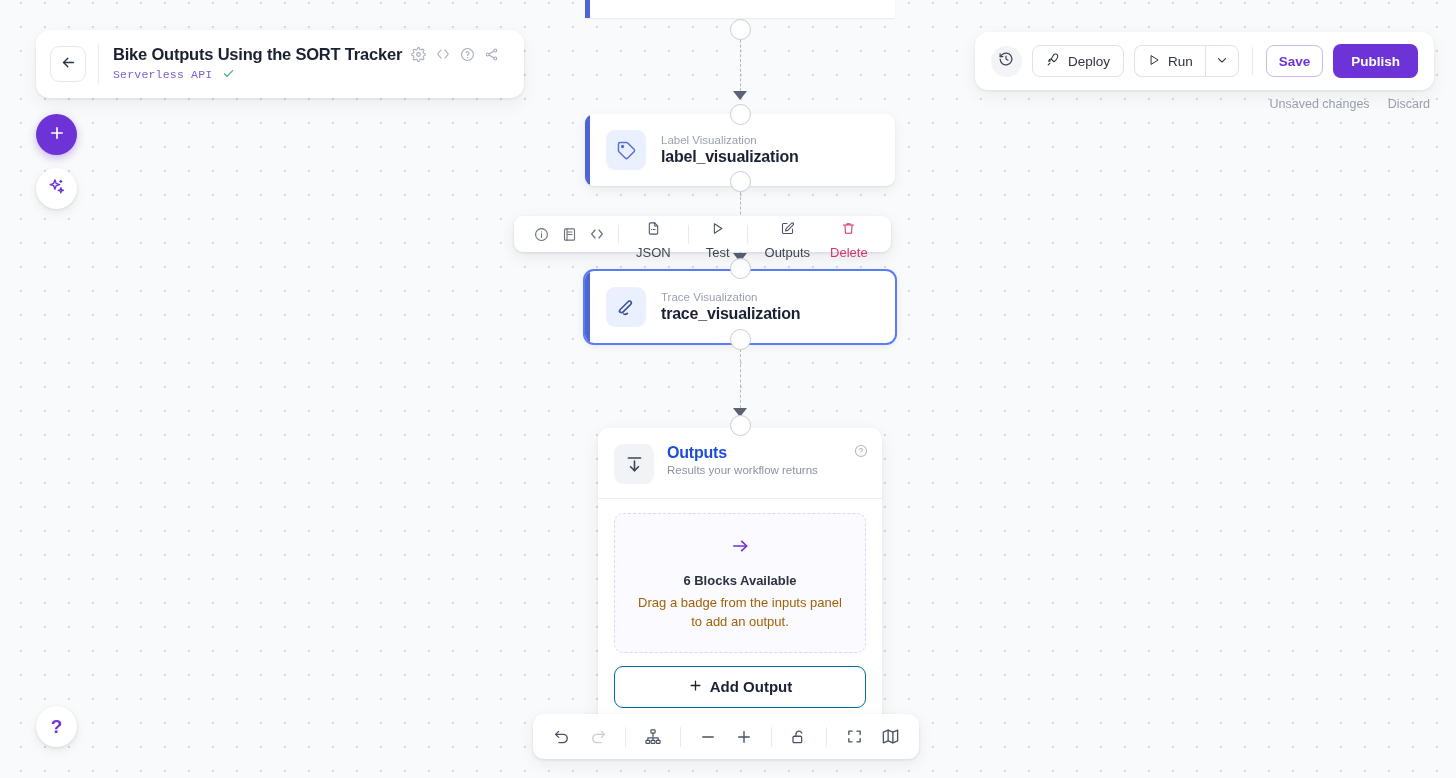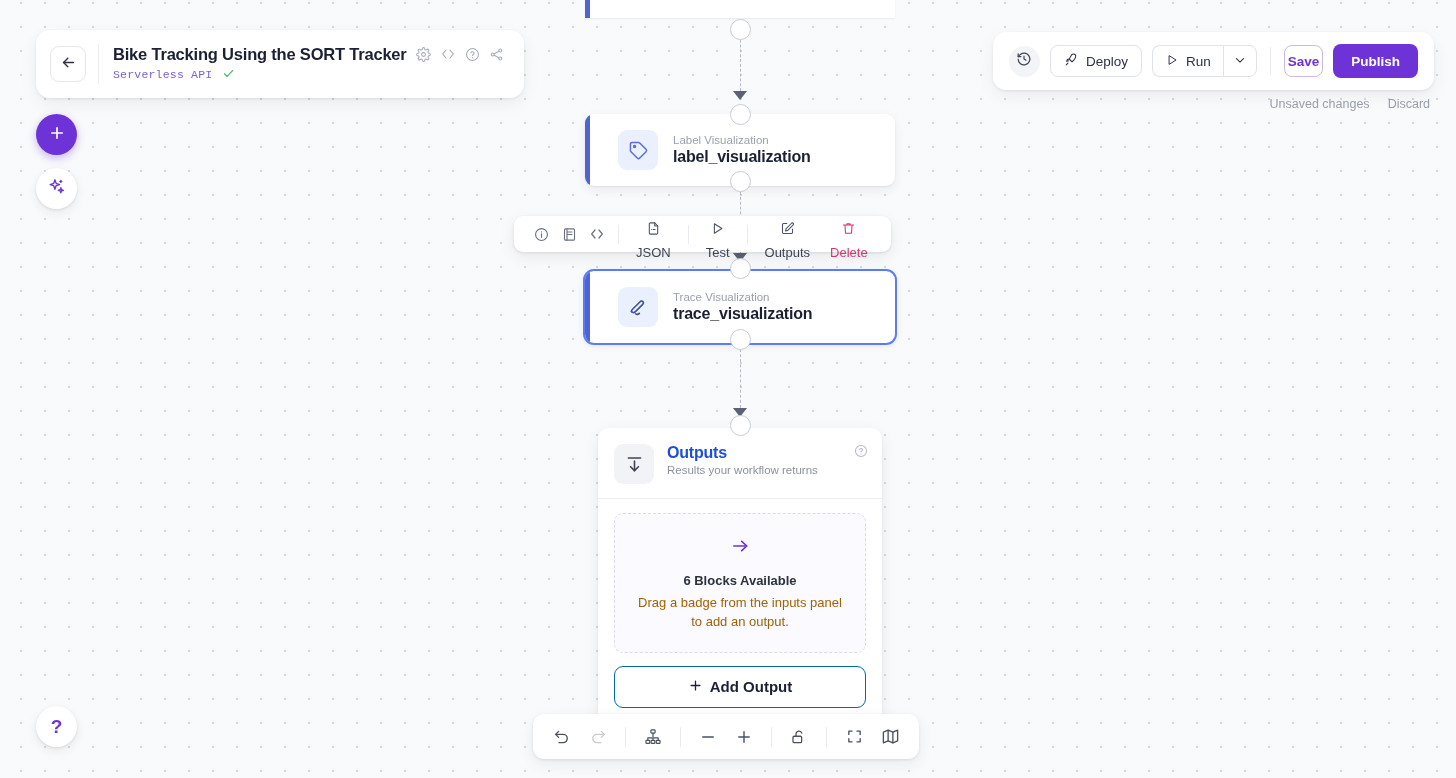--- a/index.html
+++ b/index.html
@@ -84,21 +84,21 @@
     background: #fff; display: flex; align-items: center; gap: 7px;
     padding: 0 13px; font-size: 13.5px; color: #2c3242; cursor: pointer;
     white-space: nowrap;
   }
   .split { display: flex; }
   .split .l { border-radius: 8px 0 0 8px; border-right: none; padding: 0 12px; }
   .split .r { border-radius: 0 8px 8px 0; padding: 0 9px; }
   .tb-div { width: 1px; height: 28px; background: #e8eaf0; margin: 0 3px; }
   #btn-save {
     height: 32px; border: 1px solid #cbb8f0; border-radius: 8px; background: #fff;
-    color: #6d33d6; font-size: 13.5px; font-weight: bold; padding: 0 3px;
+    color: #6d33d6; font-size: 13.5px; font-weight: bold; padding: 0 12px;
     display: flex; align-items: center; cursor: pointer;
   }
   #btn-publish {
     height: 34px; border: none; border-radius: 8px; background: #6d33d6;
     color: #fff; font-size: 13.5px; font-weight: bold; padding: 0 18px;
     display: flex; align-items: center; cursor: pointer;
   }
   #unsaved-row {
     position: absolute; right: 26px; top: 97px;
     display: flex; align-items: center; gap: 18px;
@@ -112,21 +112,21 @@
     position: absolute;
     width: 310px;
     background: #fff;
     border-radius: 9px;
     box-shadow: 0 1px 2px rgba(16,24,40,.07), 0 4px 12px rgba(16,24,40,.07);
     display: flex; align-items: center;
     overflow: hidden;
     z-index: 12;
   }
   .node-accent { width: 5px; align-self: stretch; background: #4f63d2; flex: 0 0 auto; }
-  .node-body { display: flex; align-items: center; gap: 15px; padding: 16px 16px; flex: 1; margin-left: 12px; }
+  .node-body { display: flex; align-items: center; gap: 15px; padding: 16px 16px; flex: 1; }
   .node-ico {
     width: 40px; height: 40px; border-radius: 9px; background: #eaf0fd;
     display: flex; align-items: center; justify-content: center; flex: 0 0 auto;
   }
   .node-label { font-size: 11.5px; color: #9aa0ad; margin-bottom: 2px; }
   .node-name { font-size: 16px; font-weight: bold; color: #1b2133; letter-spacing: -.2px; }
 
   #node-label-vis { left: 585px; top: 114px; }
   #node-trace-vis { left: 585px; top: 271px; box-shadow: 0 0 0 2px #5b7cfa, 0 2px 10px rgba(16,24,40,.10); }
 
@@ -388,21 +388,21 @@
       <span>
         <svg width="17" height="17" viewBox="0 0 24 24" fill="none" stroke="#2c3242" stroke-width="1.9" stroke-linecap="round" stroke-linejoin="round">
           <path d="M19 12H5"></path>
             <path d="M11 6 5 12l6 6"></path>
         </svg>
       </span>
     </div>
     <div class="hdr-sep"></div>
     <div class="hdr-texts">
       <div class="hdr-titlerow">
-        <div id="wf-title">Bike Tracking Using the SORT Tracker</div>
+        <div id="wf-title">Bike Outputs Using the SORT Tracker</div>
         <span class="hdr-icon">
           <svg width="15" height="15" viewBox="0 0 24 24" fill="none" stroke="currentColor" stroke-width="1.7" stroke-linecap="round" stroke-linejoin="round">
             <circle cx="12" cy="12" r="3"></circle>
             <path d="M19.4 15a1.6 1.6 0 0 0 .3 1.8l.1.1a2 2 0 1 1-2.8 2.8l-.1-.1a1.6 1.6 0 0 0-1.8-.3 1.6 1.6 0 0 0-1 1.5V21a2 2 0 1 1-4 0v-.1A1.6 1.6 0 0 0 9 19.4a1.6 1.6 0 0 0-1.8.3l-.1.1a2 2 0 1 1-2.8-2.8l.1-.1a1.6 1.6 0 0 0 .3-1.8 1.6 1.6 0 0 0-1.5-1H3a2 2 0 1 1 0-4h.1A1.6 1.6 0 0 0 4.6 9a1.6 1.6 0 0 0-.3-1.8l-.1-.1a2 2 0 1 1 2.8-2.8l.1.1a1.6 1.6 0 0 0 1.8.3H9a1.6 1.6 0 0 0 1-1.5V3a2 2 0 1 1 4 0v.1a1.6 1.6 0 0 0 1 1.5 1.6 1.6 0 0 0 1.8-.3l.1-.1a2 2 0 1 1 2.8 2.8l-.1.1a1.6 1.6 0 0 0-.3 1.8V9a1.6 1.6 0 0 0 1.5 1H21a2 2 0 1 1 0 4h-.1a1.6 1.6 0 0 0-1.5 1z"></path>
           </svg>
         </span>
         <span class="hdr-icon">
           <svg width="16" height="16" viewBox="0 0 24 24" fill="none" stroke="currentColor" stroke-width="1.7" stroke-linecap="round" stroke-linejoin="round">
             <path d="M9 6 4 12l5 6M15 6l5 6-5 6"></path>
           </svg>

